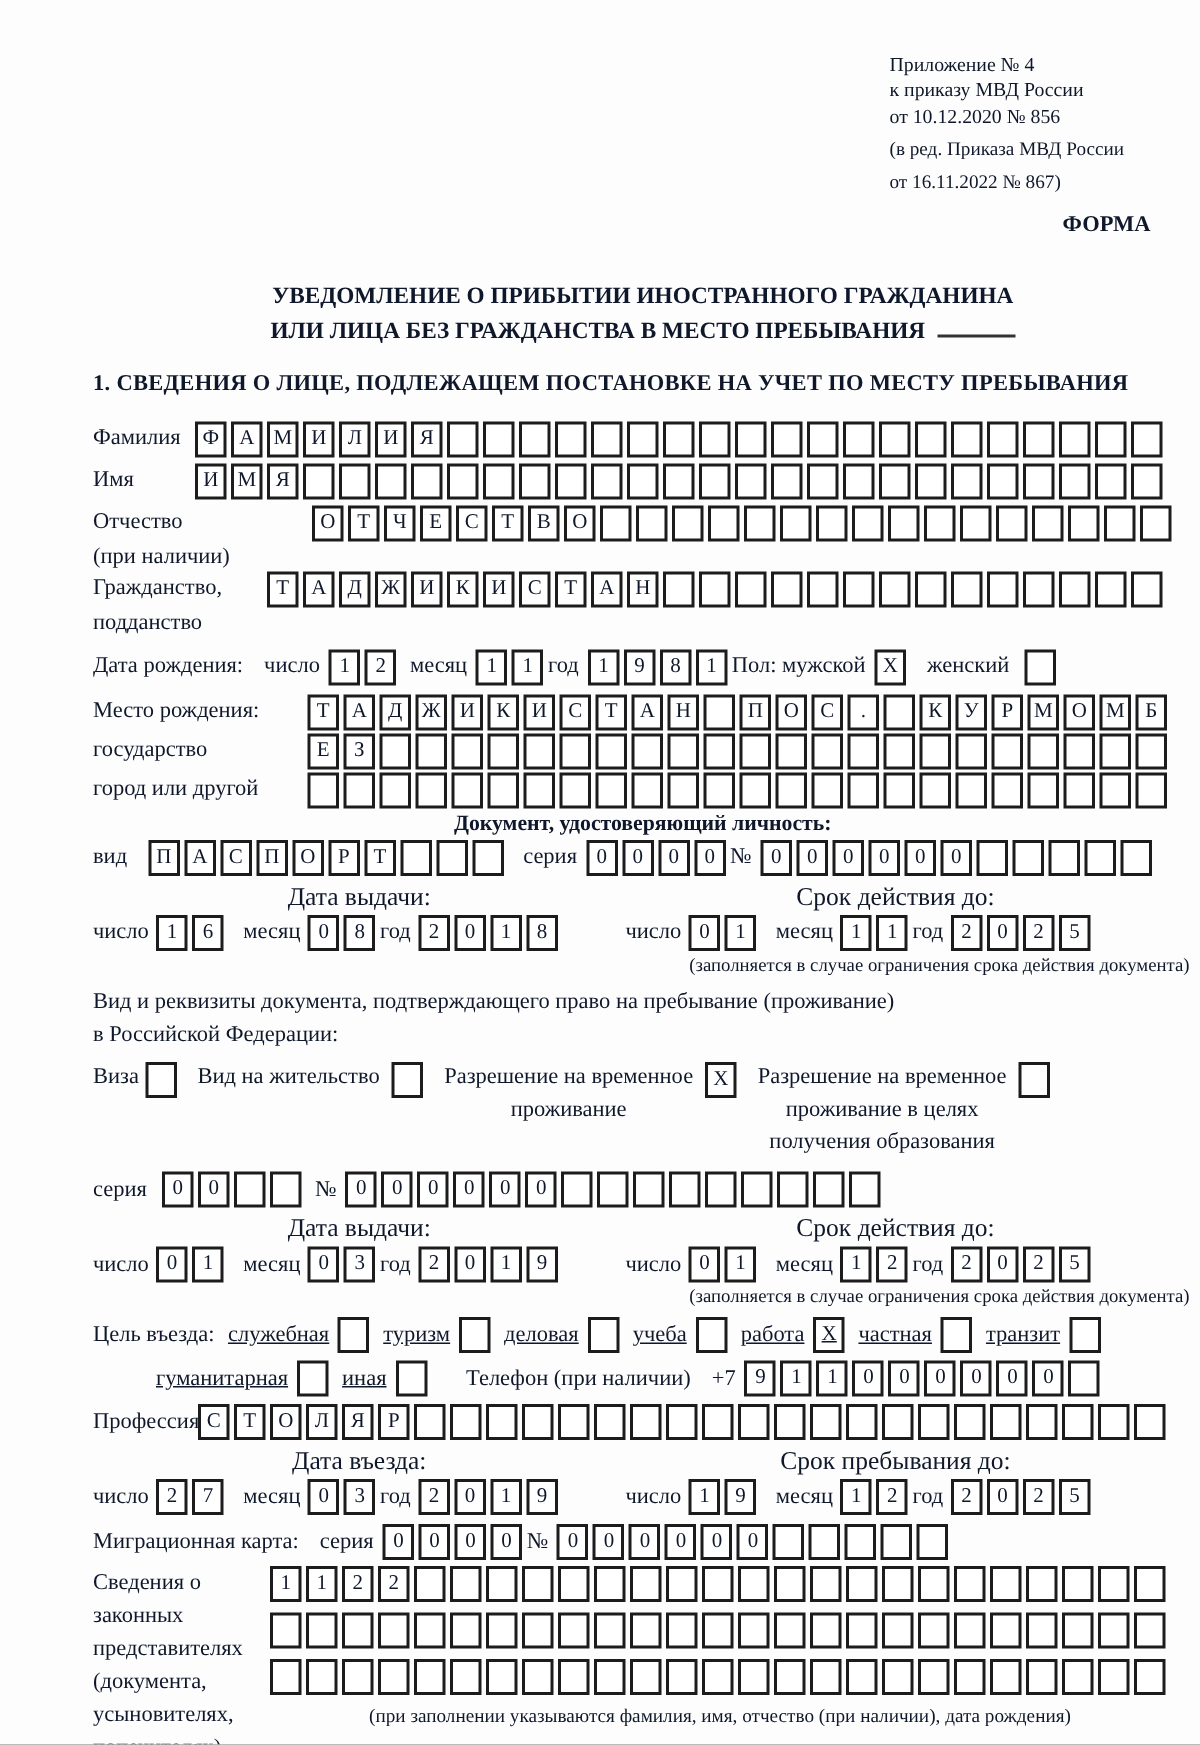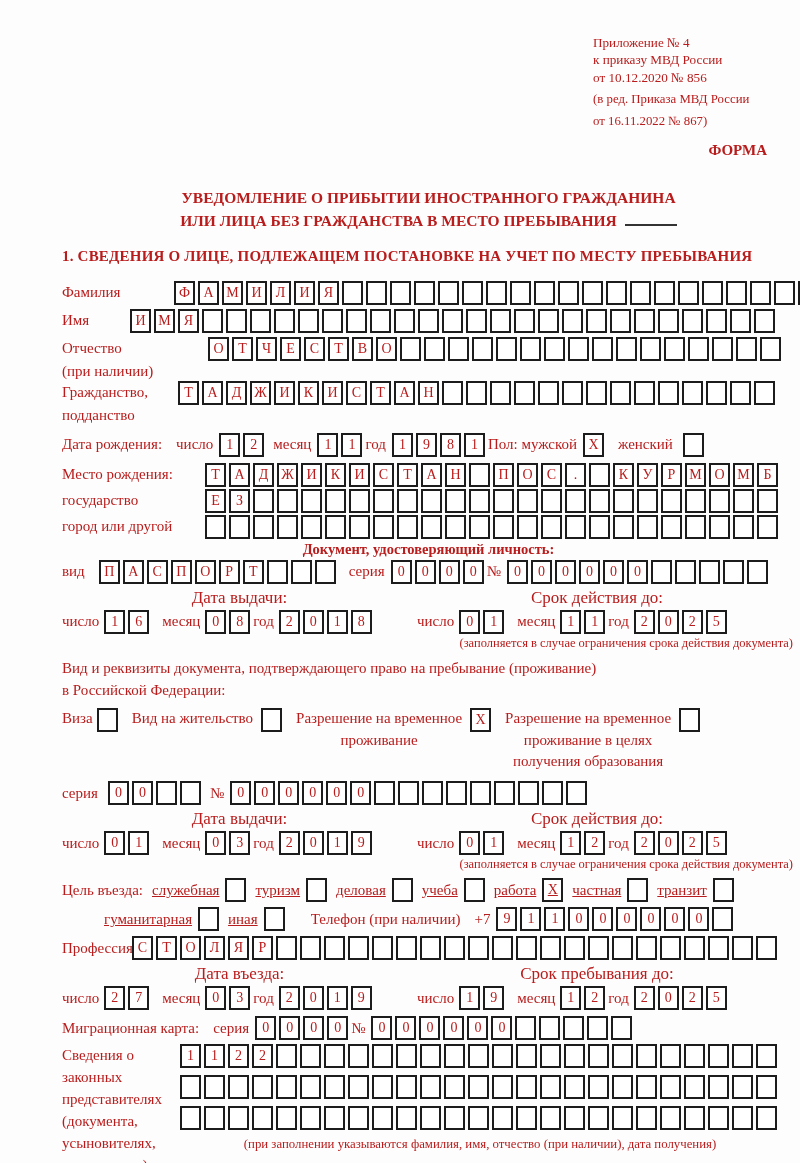--- a/index.html
+++ b/index.html
@@ -2,21 +2,21 @@
 <html><head>
 <meta charset="utf-8">
 <style>
   * { box-sizing: border-box; margin: 0; padding: 0; }
   html,body { background:#888; }
   .page {
     position: relative;
     width: 800px; height: 1163px;
     margin: 0 auto;
     background: #fdfdfd;
-    color: #b91c1c;
+    color: #0f172a;
     font-family: "Liberation Serif", "DejaVu Serif", serif;
     font-size: 15px;
     padding: 34px 5px 8px 62px;
     overflow: hidden;
   }
   
   .annex { width: 196px; margin-left: auto; margin-right: 6px; line-height: 1.32; font-size: 13.2px; }
   .annex .ed { font-size: 12.8px; margin-top: 5px; }
   .forma { text-align: right; padding-right: 28px; font-weight: bold; margin-top: 12px; font-size: 15px; }
   .title { text-align: center; font-weight: bold; font-size: 15.5px; margin-top: 28px; line-height: 1.45; }
@@ -33,21 +33,21 @@
   }
   .cbox {
     flex: none; width: 21px; height: 24px;
     border: 2px solid #1c1c1c; background:#fff;
     display: inline-flex; align-items: center; justify-content: center;
     font-size: 14px;
   }
   .lblcol { flex: none; }
   .w68 { width: 68px; } .w146 { width: 146px; } .w116 { width: 116px; } .w143 { width: 143px; } .w70 { width: 70px; }
   .mt2 { margin-top: 2px; } .mt4 { margin-top: 4px; } .mt5 { margin-top: 5px; } .mt6 { margin-top: 6px; }
-  .mt8 { margin-top: 8px; } .mt16 { margin-top: 16px; gap: 44px; }
+  .mt8 { margin-top: 8px; } .mt16 { margin-top: 16px; }
   .subline { line-height: 20px; }
   .doc-heading { text-align: center; font-weight: bold; font-size: 14.5px; margin-top: 2px; }
   
   .date-cols { display: flex; margin-top: 4px; }
   .date-col-left { flex: none; width: 355px; }
   .date-col-right { flex: none; width: 360px; }
   .date-title { text-align: center; font-size: 17px; margin-bottom: 2px; }
   .date-line { display: flex; align-items: center; }
   .date-line .lbl { margin-right: 5px; }
   .date-line .gap { width: 10px; flex: none; }
@@ -802,17 +802,17 @@
           <span class="cell"></span>
           <span class="cell"></span>
           <span class="cell"></span>
           <span class="cell"></span>
           <span class="cell"></span>
           <span class="cell"></span>
           <span class="cell"></span>
           <span class="cell"></span>
           <span class="cell"></span>
         </div>
-      <div class="reps-note">(при заполнении указываются фамилия, имя, отчество (при наличии), дата получения)</div>
+      <div class="reps-note">(при заполнении указываются фамилия, имя, отчество (при наличии), дата рождения)</div>
     </div>
   </div>
 
 </div>
 
 </body></html>

